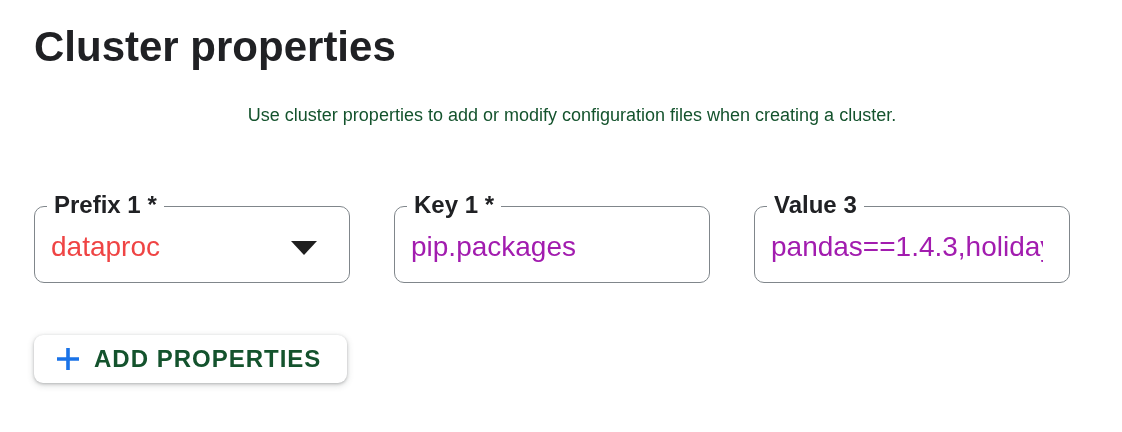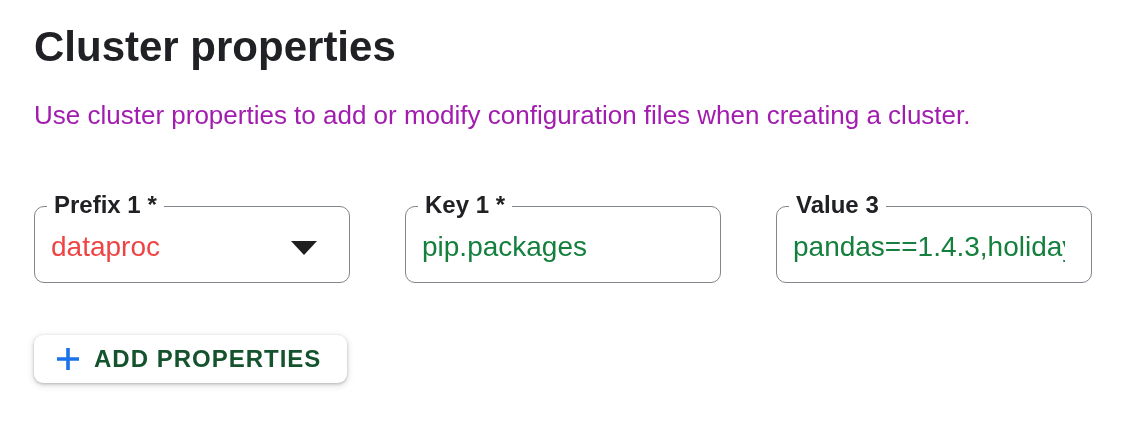--- a/index.html
+++ b/index.html
@@ -16,30 +16,31 @@
   }
   .section-title {
     font-size: 42px;
     font-weight: 700;
     line-height: 46px;
     color: #202124;
     letter-spacing: 0;
   }
   .section-desc {
     margin-top: 28px;
-    font-size: 26px;
+    font-size: 18px;
     font-weight: 400;
     line-height: 34px;
-    color: #a21caf;
+    color: #14532d;
     white-space: nowrap;
+    text-align: center;
   }
   .fields-row {
     margin-top: 74px;
     display: flex;
-    gap: 55px;
+    gap: 44px;
     align-items: flex-start;
   }
   .field {
     position: relative;
     width: 316px;
     height: 77px;
     border: 1.5px solid #80868b;
     border-radius: 10px;
     background: #ffffff;
     display: flex;
@@ -63,21 +64,21 @@
     color: #ef4444;
     white-space: nowrap;
     overflow: hidden;
   }
   .field input {
     border: none;
     outline: none;
     background: transparent;
     font-family: "Liberation Sans", sans-serif;
     font-size: 28px;
-    color: #15803d;
+    color: #a21caf;
     padding: 0;
     width: 280px;
   }
   .field input.clipped { width: 272px; }
   .caret-down {
     position: absolute;
     right: 32px;
     top: 50%;
     margin-top: -4px;
     width: 0; height: 0;

